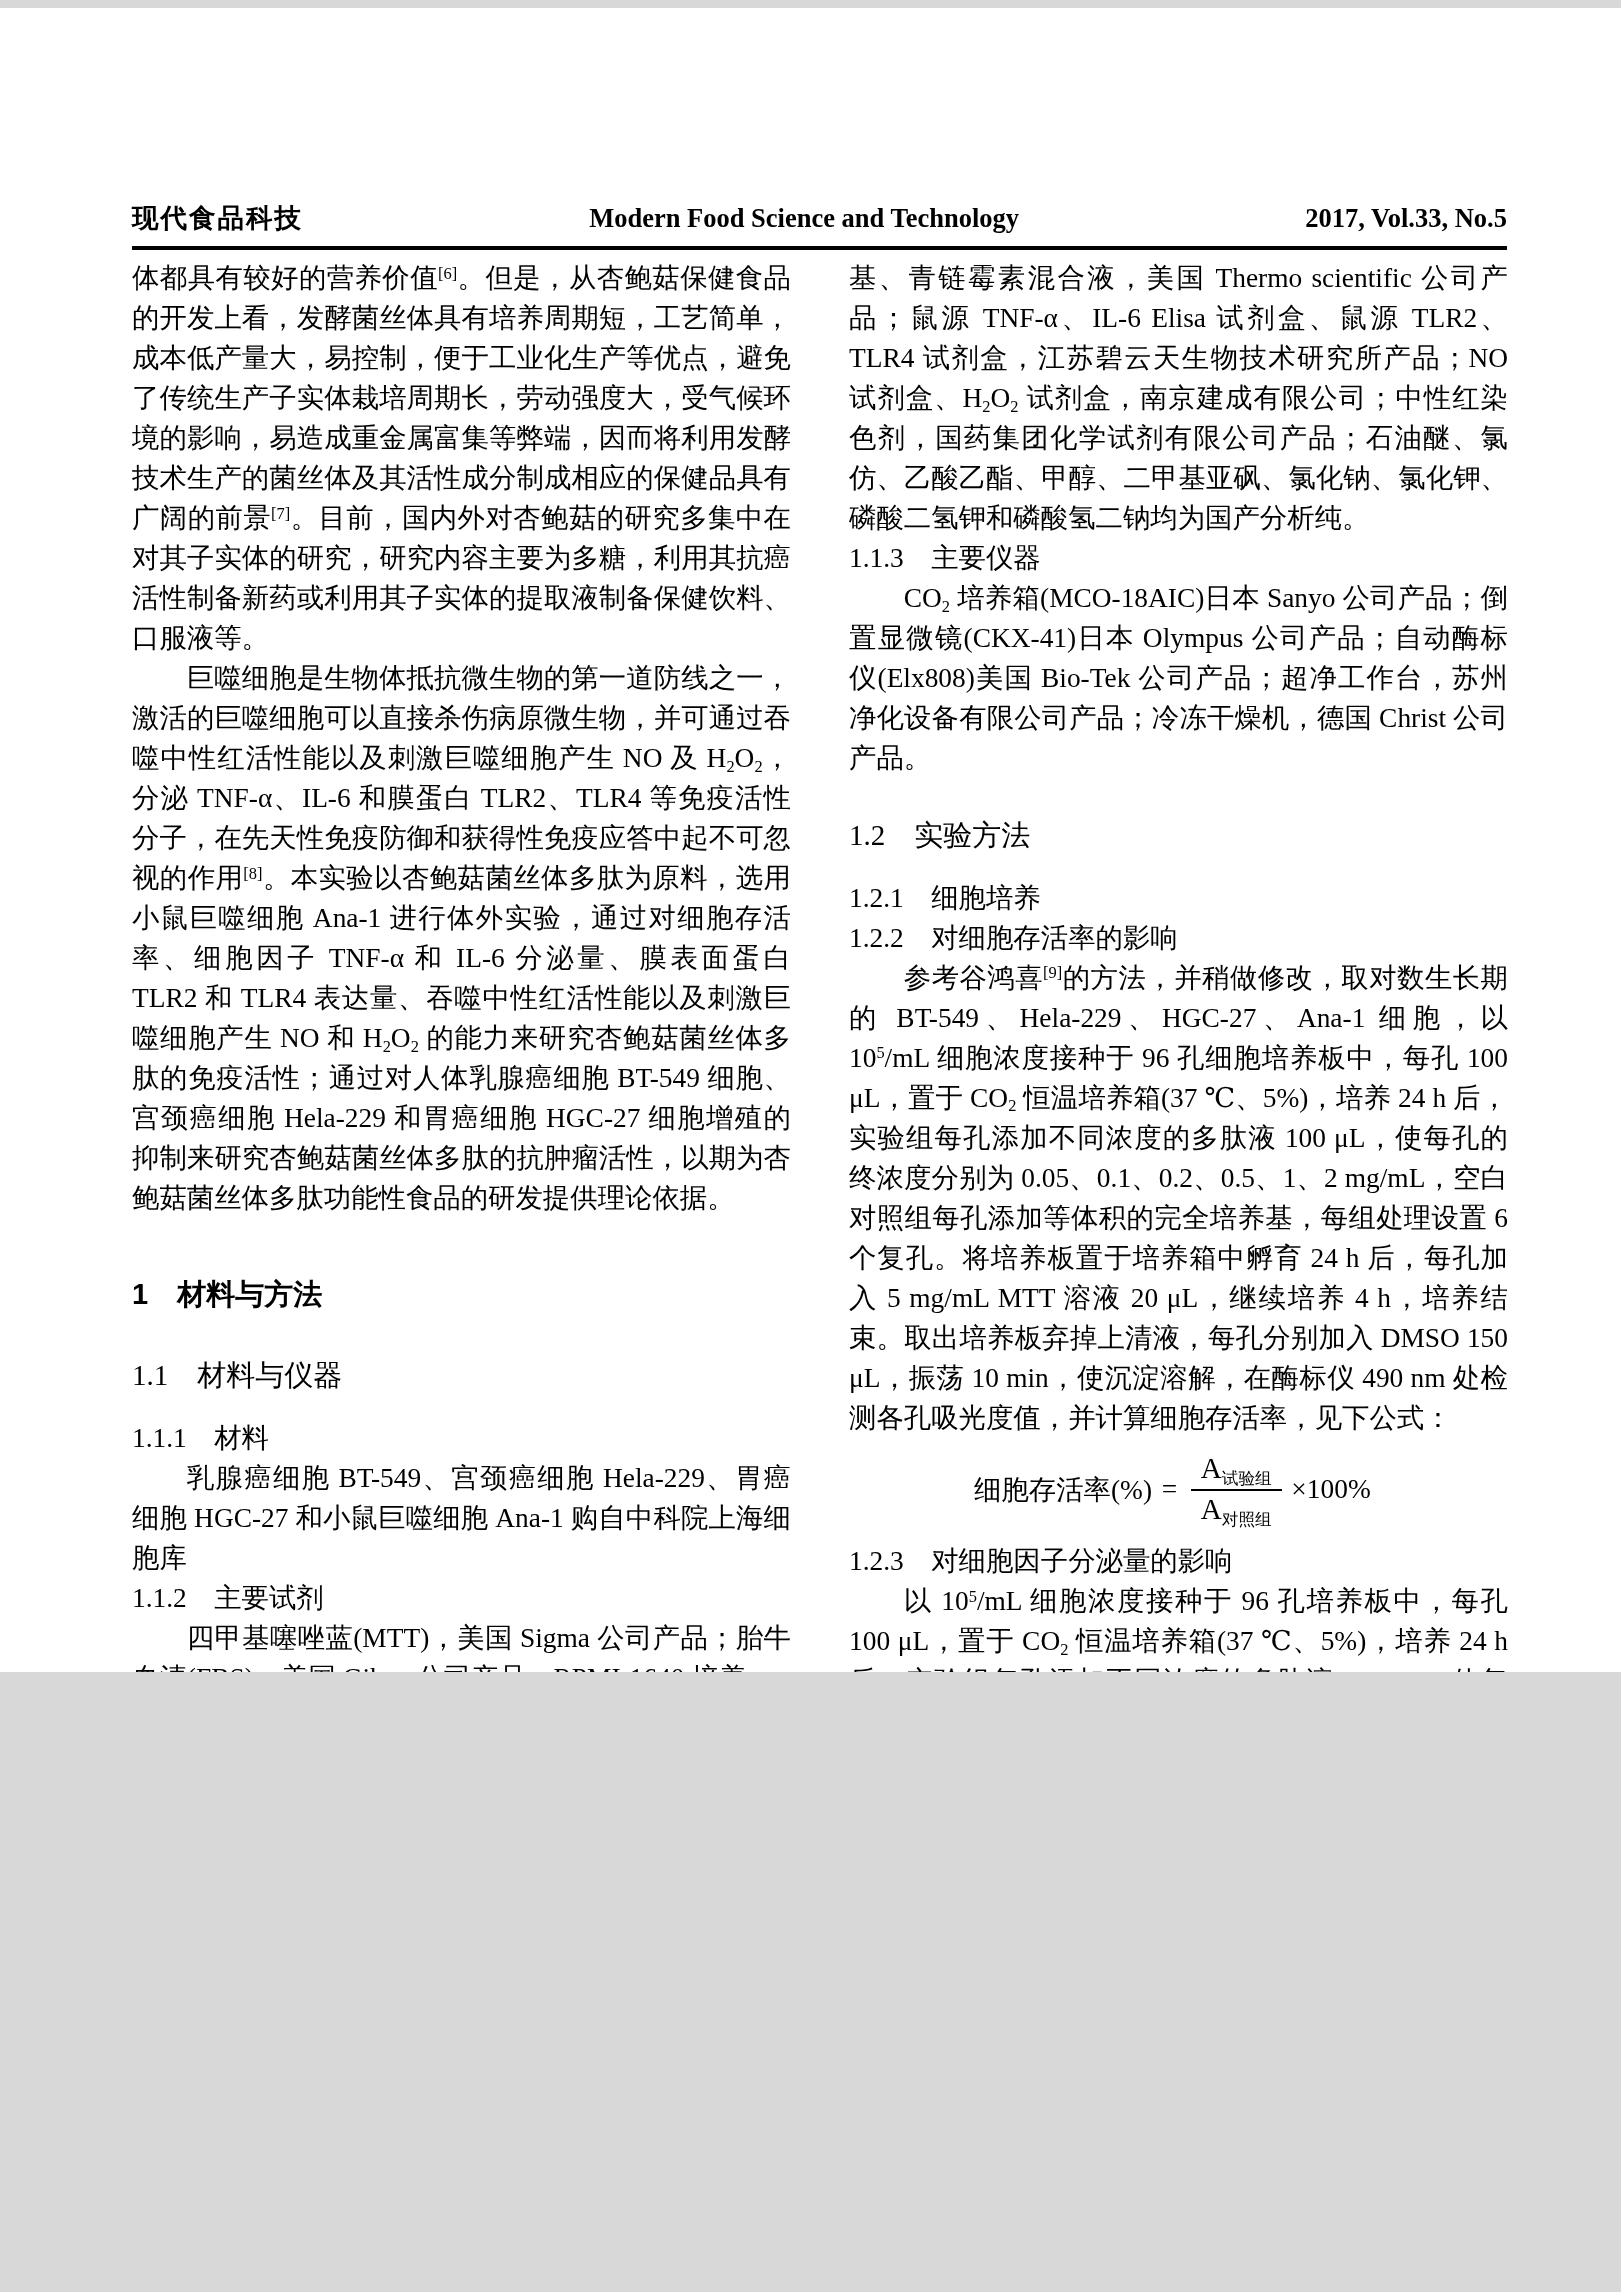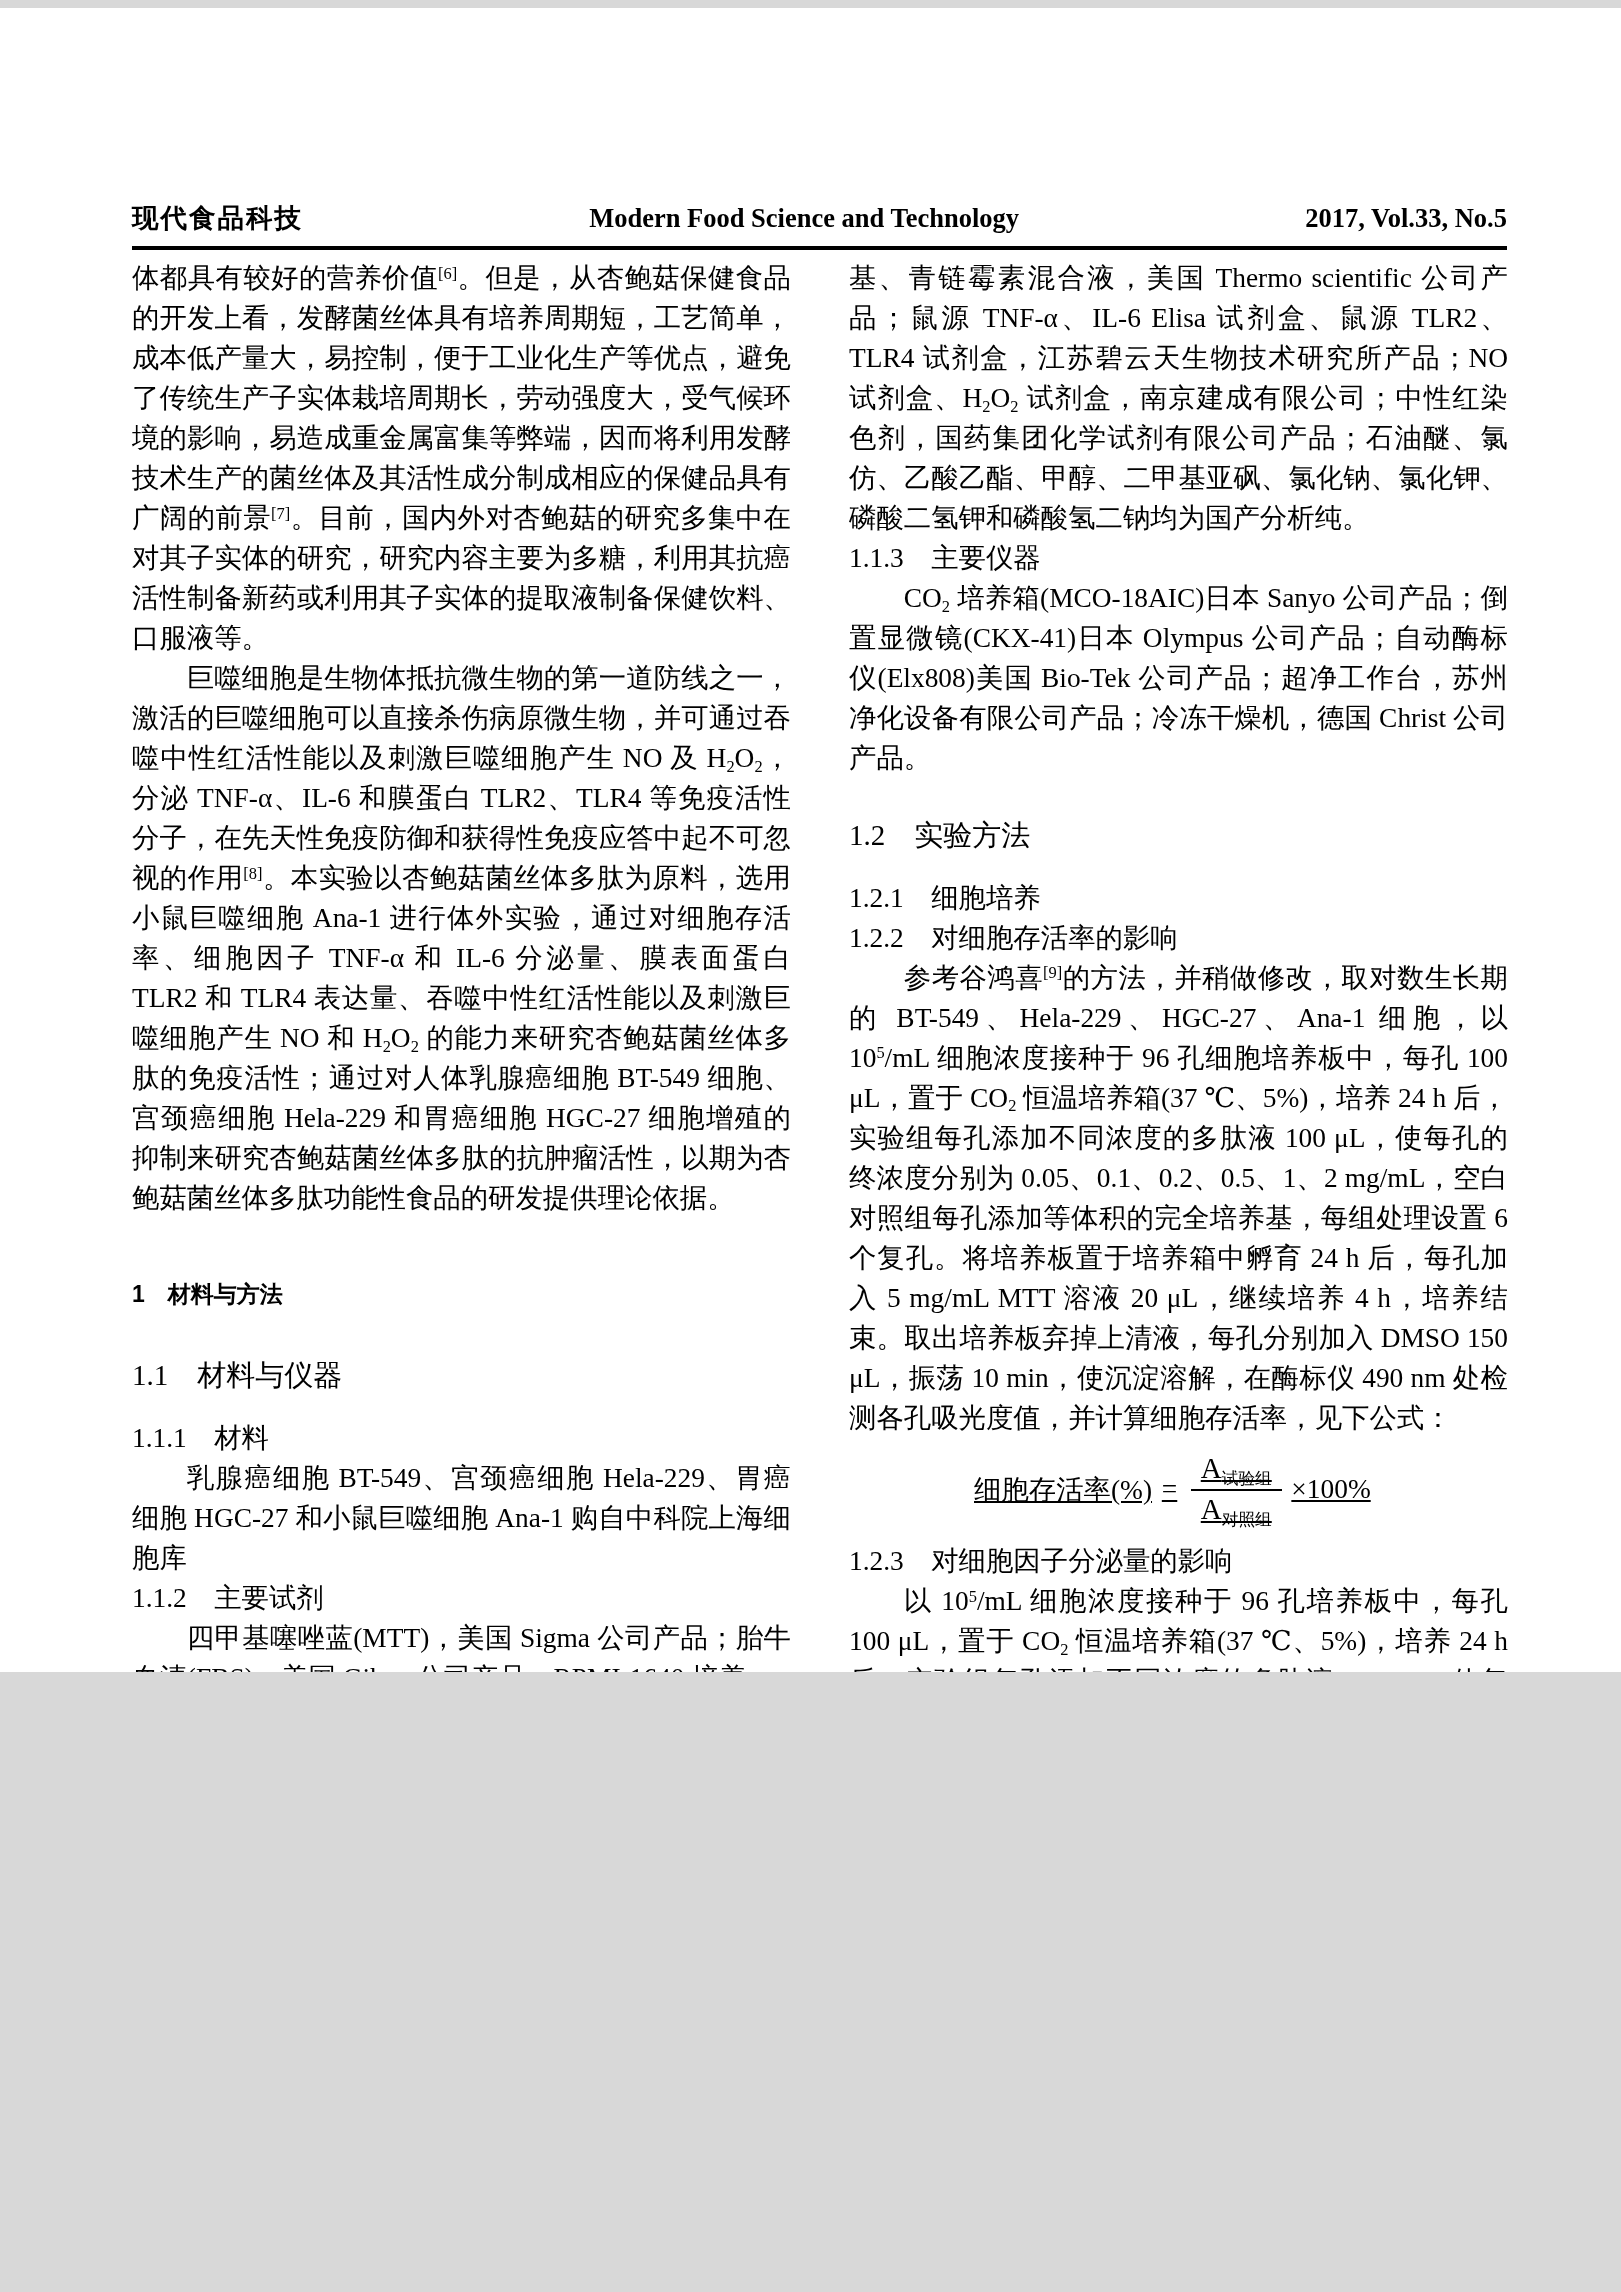--- a/index.html
+++ b/index.html
@@ -24,28 +24,28 @@
   .col-right{left:849px;}
 
   p.body{margin:0;text-indent:2em;}
   p.noindent{text-indent:0;}
 
   .col sup{font-size:0.6em;position:relative;top:-0.5em;vertical-align:baseline;line-height:0;}
   .col sub{font-size:0.6em;position:relative;top:0.28em;vertical-align:baseline;line-height:0;}
 
   .h-section{
     font-family:"Liberation Sans","DejaVu Sans",sans-serif;
-    font-size:23px;font-weight:bold;margin:55px 0 39px 0;line-height:43px;text-align:left;
+    font-size:29px;font-weight:bold;margin:55px 0 39px 0;line-height:43px;text-align:left;
   }
   .h-sub{font-size:29px;font-weight:normal;margin:37px 0 21.6px 0;line-height:41px;text-align:left;}
   .h-subsub{font-size:27.4px;font-weight:normal;margin:0;line-height:40px;text-align:left;}
 
   .formula{
     display:flex;align-items:center;margin:11.8px 0 11.8px 125px;
-    font-size:27.4px;line-height:normal;text-align:left;text-decoration:underline;
+    font-size:27.4px;line-height:normal;text-align:left;
   }
   .f-eq{margin:0 9.8px;}
   .frac{display:inline-flex;flex-direction:column;align-items:center;margin:0 3.9px;}
   .frac .num,.frac .den{padding:2.9px 9.8px;line-height:1.15;font-size:29px;}
   .frac .num{border-bottom:2px solid #000;}
   .fsub{font-size:16.7px;position:relative;top:0.35em;}
   .f-rhs{margin-left:5.9px;}
 
   .page-number{position:absolute;left:1453px;top:2162px;font-size:27.4px;}
 

